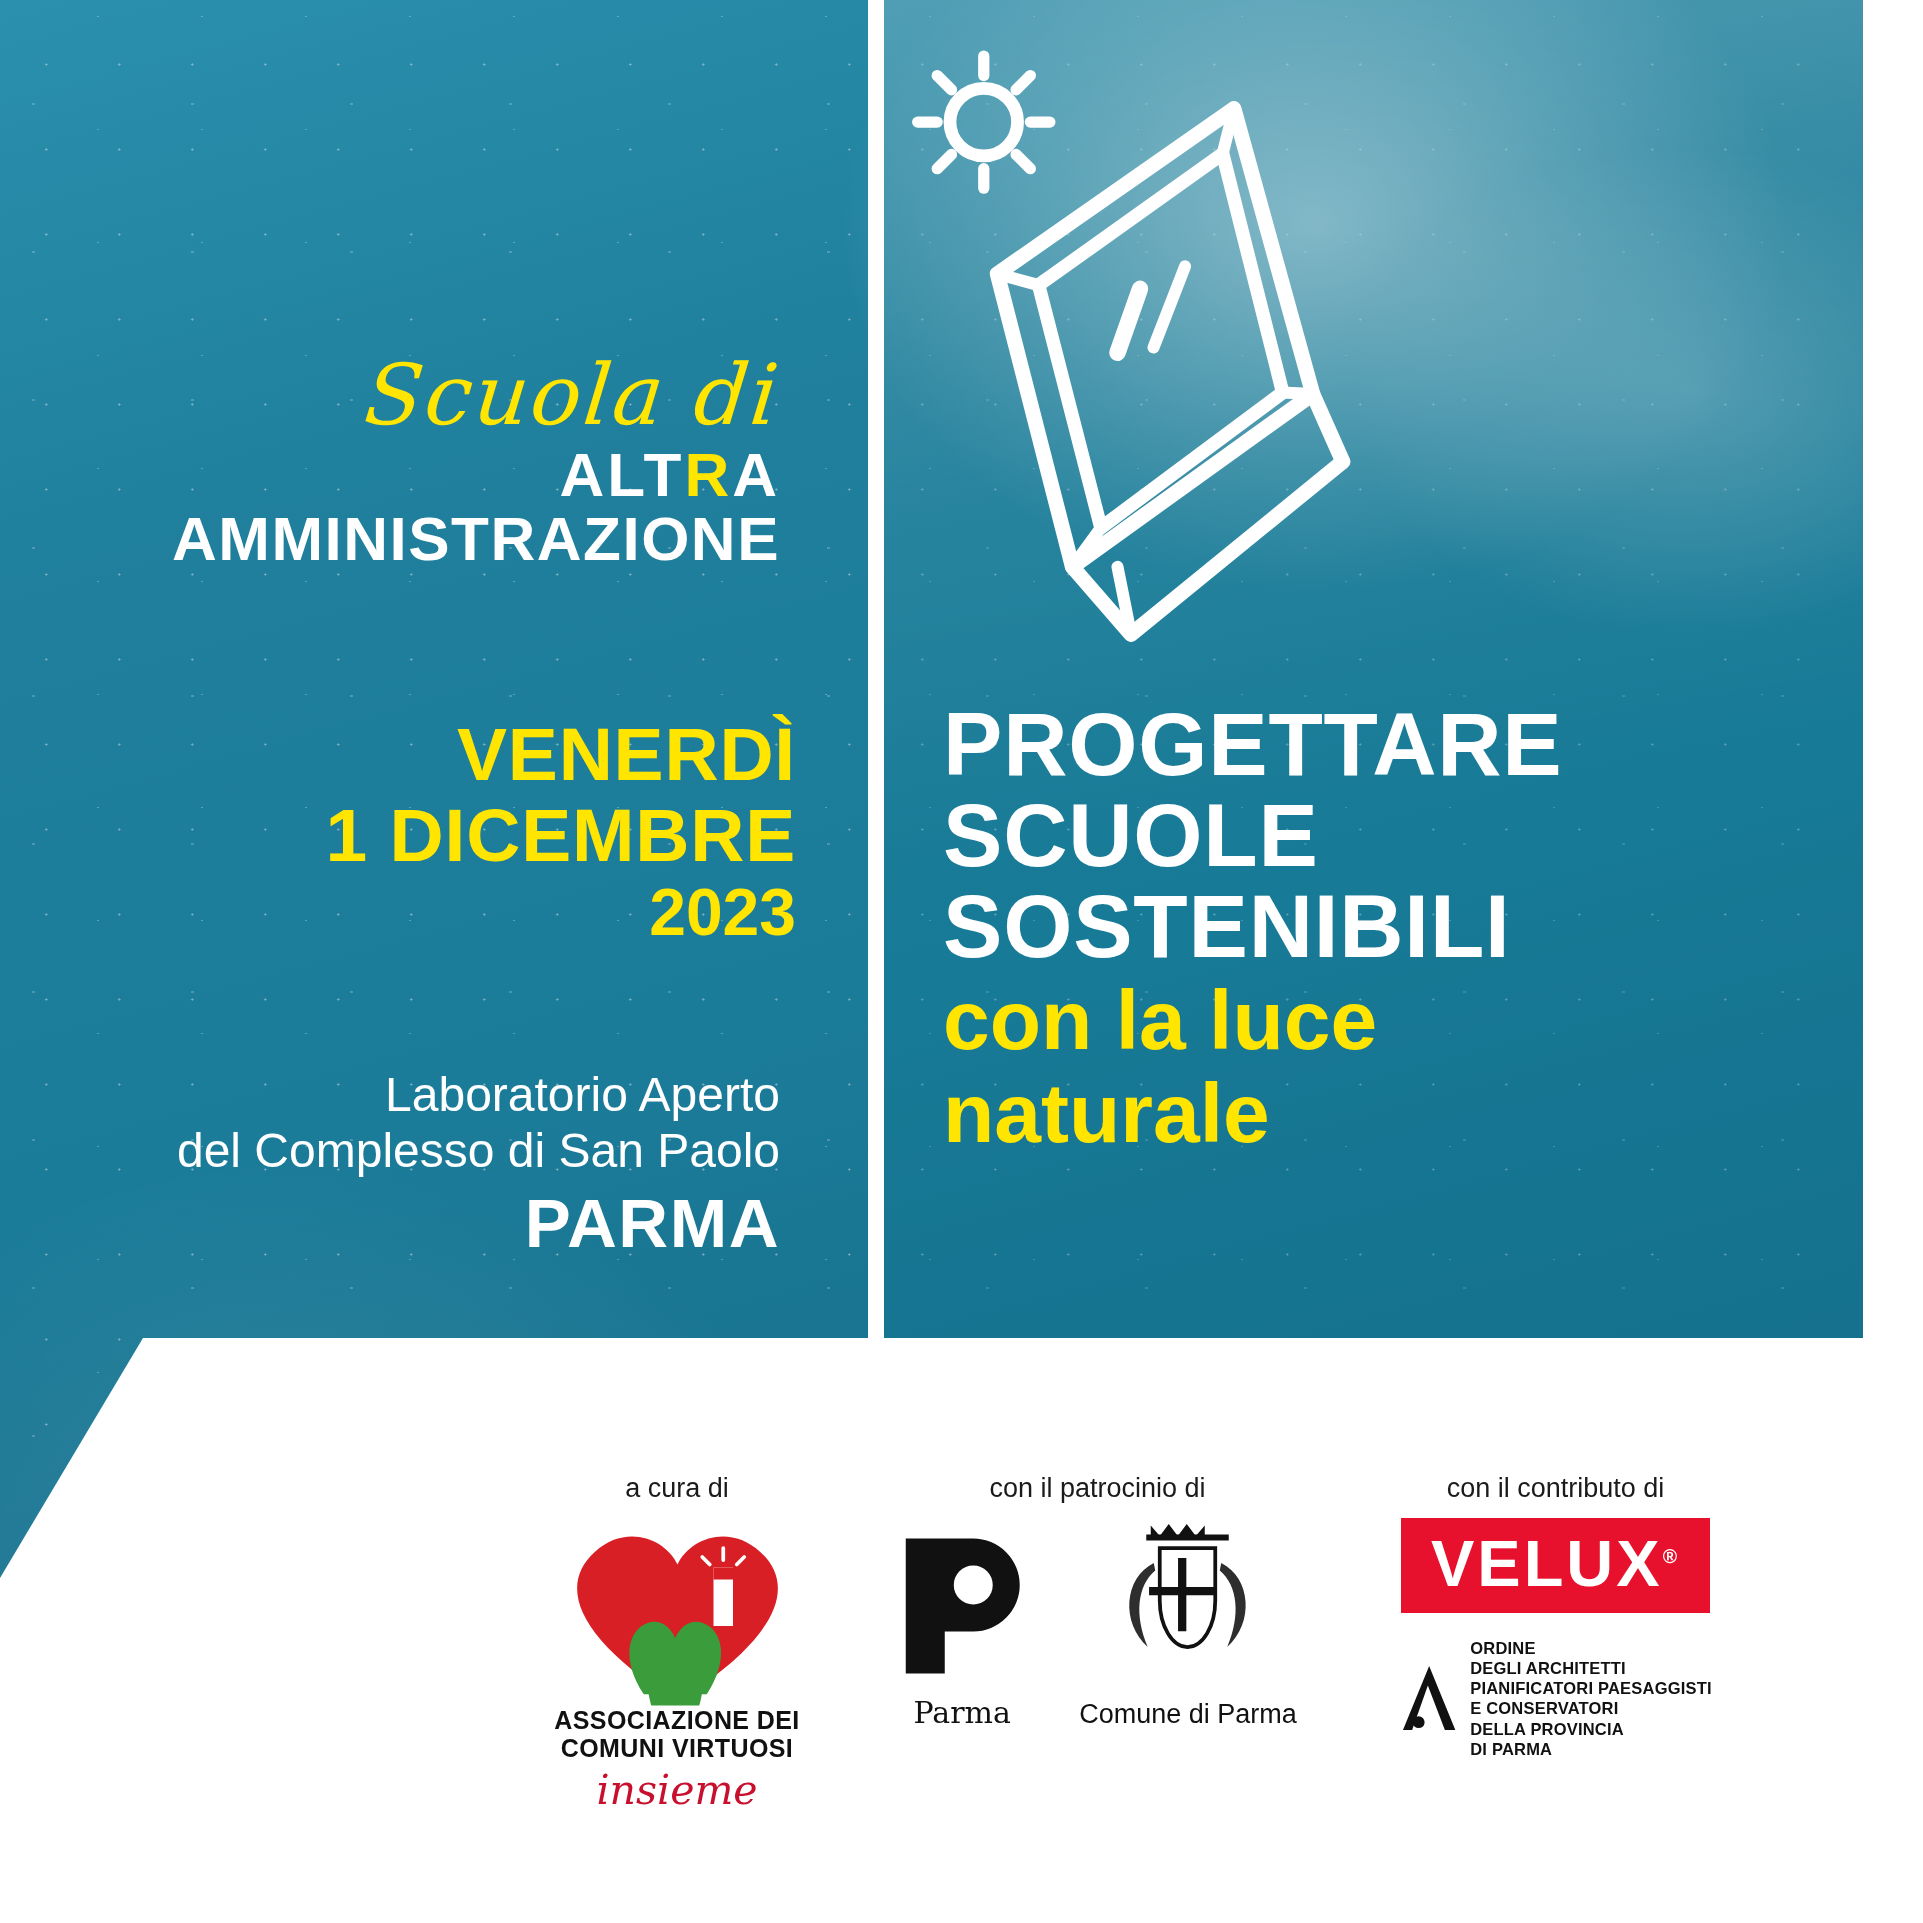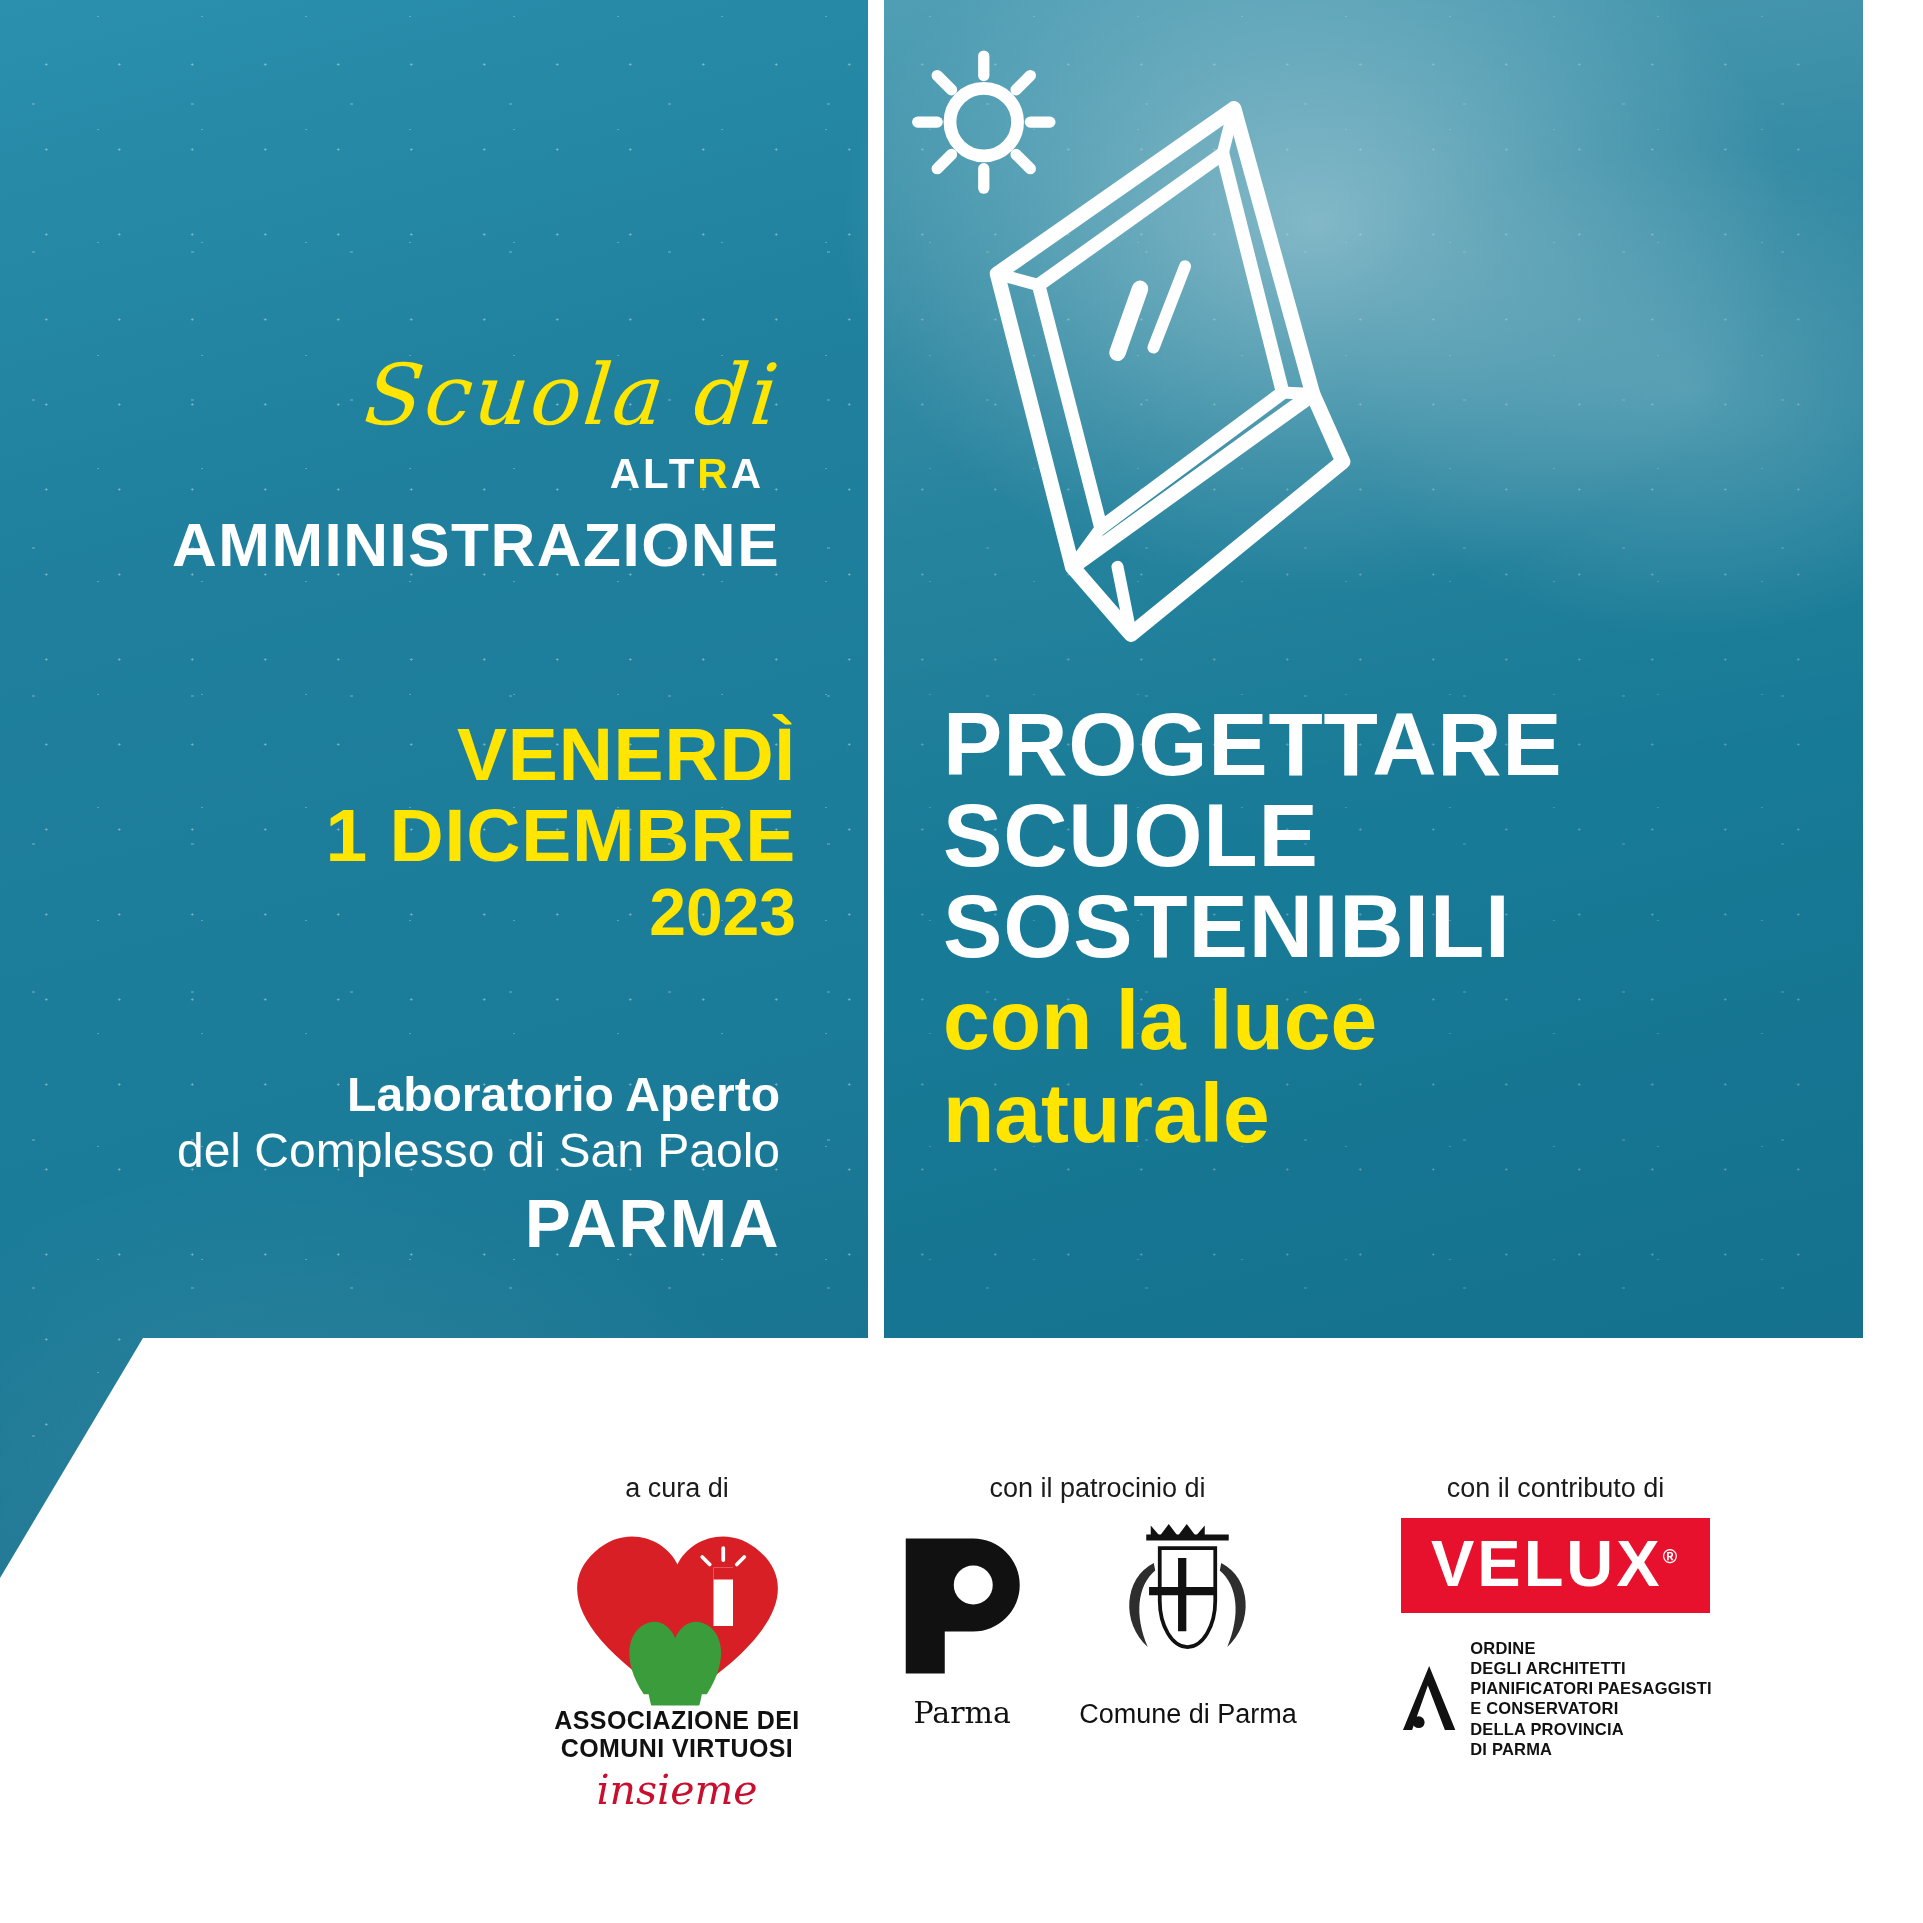--- a/index.html
+++ b/index.html
@@ -94,40 +94,40 @@
     font-family:"DejaVu Serif", serif;
     font-style:italic;
     color:#FFE500;
     font-size:84px;
     line-height:1;
     letter-spacing:2.3px;
     margin:0 0 6px 0;
     transform:skewX(-6deg);
   }
   .altra{
-    color:#ffffff;font-weight:bold;font-size:42px;letter-spacing:3px;line-height:1.02;margin:16px;
+    color:#ffffff;font-weight:bold;font-size:62px;letter-spacing:3px;line-height:1.02;margin:0;
     text-transform:uppercase;
   }
   .altra .r{color:#FFE500;}
   .amm{
     color:#ffffff;font-weight:bold;font-size:62px;letter-spacing:1.5px;line-height:1.05;margin:0;
     text-transform:uppercase;
   }
 
   .date-block{
     position:absolute;left:0;top:714px;width:827px;text-align:right;padding-right:47px;box-sizing:border-box;margin-left:16px;
   }
   .d1{color:#FFE500;font-weight:bold;font-size:75px;line-height:1.08;margin:0;letter-spacing:0.8px;}
   .d2{color:#FFE500;font-weight:bold;font-size:75px;line-height:1.08;margin:0;letter-spacing:0.8px;padding-left:28px;}
   .d3{color:#FFE500;font-weight:bold;font-size:66px;line-height:1.1;margin:0;}
 
   .place-block{
     position:absolute;left:0;top:1067px;width:827px;text-align:right;padding-right:47px;box-sizing:border-box;
   }
-  .p1{color:#ffffff;font-size:48px;line-height:1.16;margin:0;font-weight:700;text-align:right;}
+  .p1{color:#ffffff;font-size:48px;line-height:1.16;margin:0;font-weight:400;text-align:right;}
   .p2{color:#ffffff;font-size:48px;line-height:1.16;margin:0;font-weight:500;}
   .p3{color:#ffffff;font-weight:bold;font-size:69px;line-height:1.2;margin:4.5px 0 0 0;letter-spacing:1.5px;}
 
   
   .footer{
     position:absolute;left:0;bottom:0;width:100%;height:466px;
   }
   .f-col{position:absolute;text-align:center;}
   .f-label{
     font-size:27px;color:#1b1b1b;margin-bottom:13.5px;font-weight:500;

